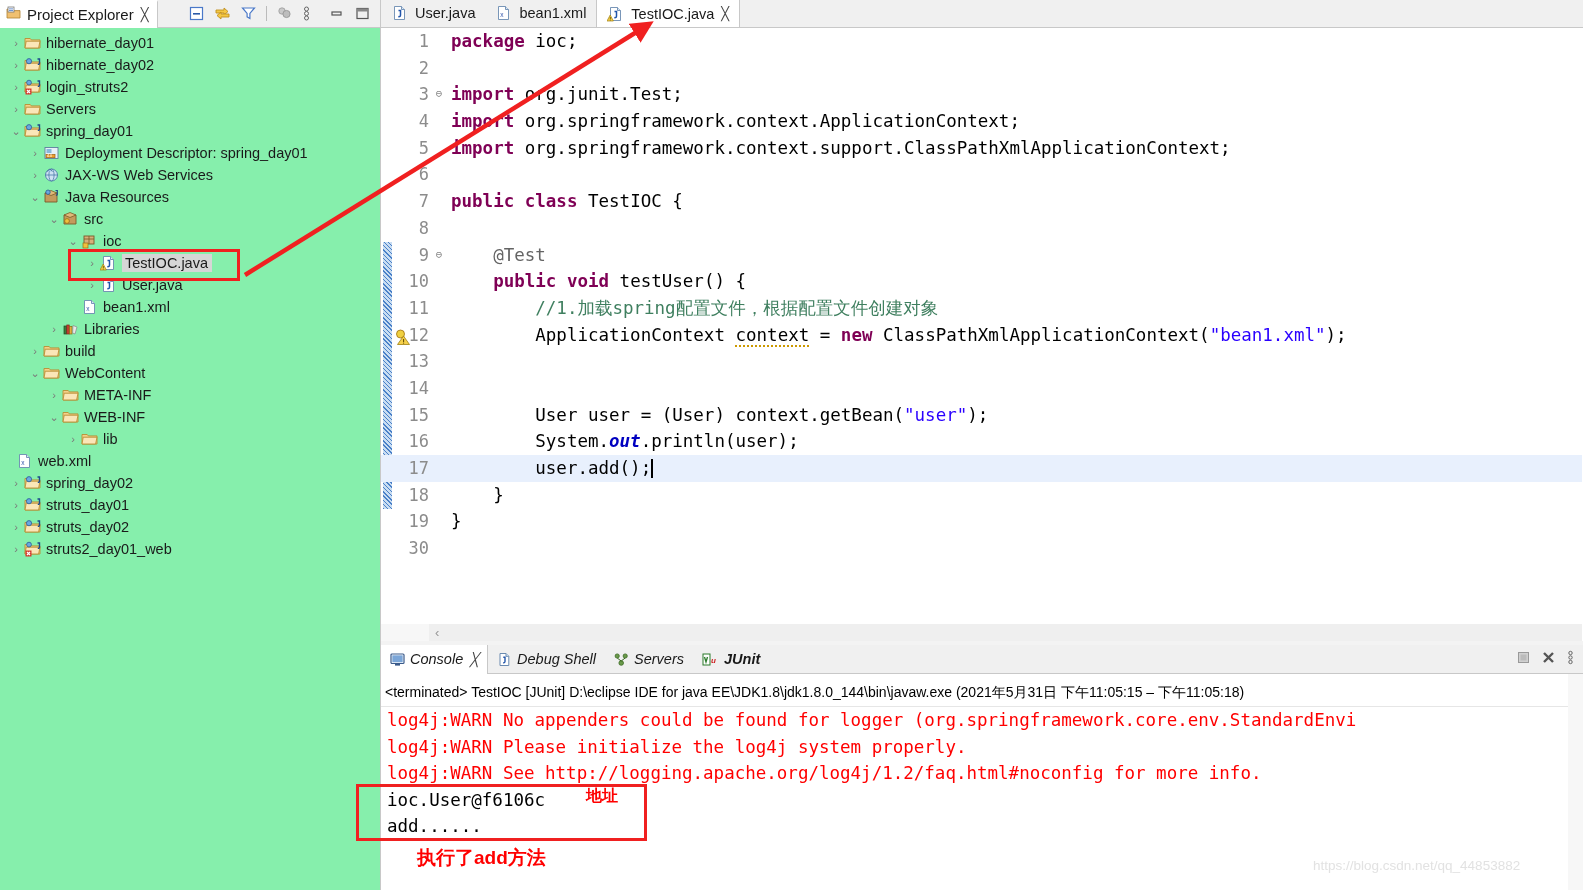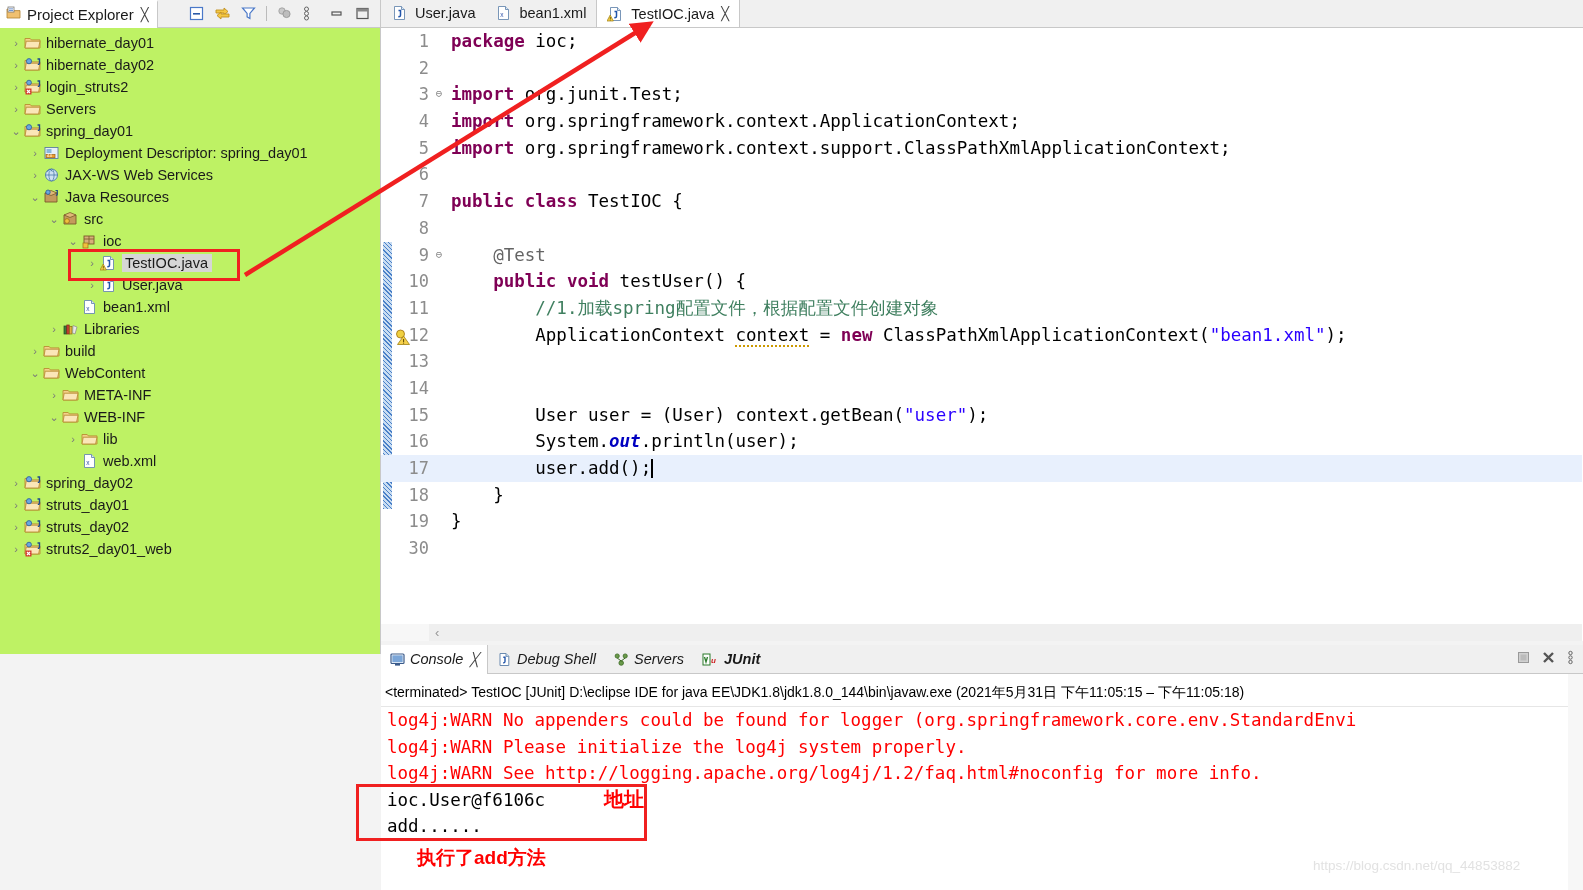--- a/index.html
+++ b/index.html
@@ -12,22 +12,22 @@
   }
   #root {
     position: relative;
     width: 1583px; height: 890px;
     background: #f3f3f3;
   }
 
   
   #explorer {
     position: absolute; left: 0; top: 0;
-    width: 381px; height: 654px;
-    background: #bef264;
+    width: 381px; height: 890px;
+    background: #86efac;
     border-right: 1px solid #c8c8c8;
   }
   #explorer-header {
     position: relative;
     height: 28px;
     background: #f0f0f0;
     border-bottom: 1px solid #c8c8c8;
     display: flex; align-items: center;
   }
   #explorer-tab {
@@ -234,21 +234,21 @@
   }
   #anno-box-console {
     left: 356px; top: 784px; width: 291px; height: 57px;
     border: 3px solid #f02020;
   }
   .anno-cn {
     color: #ff0000;
     font-family: "Liberation Sans", sans-serif;
     font-weight: bold;
   }
-  #anno-dizhi { left: 604px; top: 786px; font-size: 20px; }
+  #anno-dizhi { left: 586px; top: 786px; font-size: 16px; }
   #anno-addmethod { left: 417px; top: 845px; font-size: 19px; }
   #watermark {
     position: absolute; left: 1313px; top: 858px;
     color: #e2e2e2; font-size: 13.5px;
     font-family: "Liberation Sans", sans-serif;
     white-space: nowrap;
   }
 </style>
 </head>
 <body>
@@ -524,21 +524,21 @@
         <div class="node" style="padding-left: 65px;">
           <span class="twisty">›</span>
           <span class="nicon">
             <svg width="18" height="16" viewBox="0 0 18 16">
               <path d="M1 3.5h5.2l1.1 1.4H16V13H1z" fill="#f5d08a" stroke="#b98e33" stroke-width="0.9"></path>
               <path d="M2.2 6.2H16L14.6 13H1z" fill="#fbe6b8" stroke="#b98e33" stroke-width="0.9"></path>
             </svg>
           </span>
           <span class="nlabel">lib</span>
         </div>
-        <div class="node" style="padding-left: 65px;">
+        <div class="node" style="">
           <span class="twisty"></span>
           <span class="nicon">
             <svg width="18" height="16" viewBox="0 0 18 16">
               <path d="M3.5 1.5h7l3 3V14.5h-10z" fill="#ffffff" stroke="#6a8ab0" stroke-width="0.9"></path>
               <path d="M10.5 1.5v3h3" fill="#dbe8f5" stroke="#6a8ab0" stroke-width="0.9"></path>
               <text x="5.2" y="11.6" font-size="6.5" fill="#3355aa" font-family="sans-serif">x</text>
             </svg>
           </span>
           <span class="nlabel">web.xml</span>
         </div>

